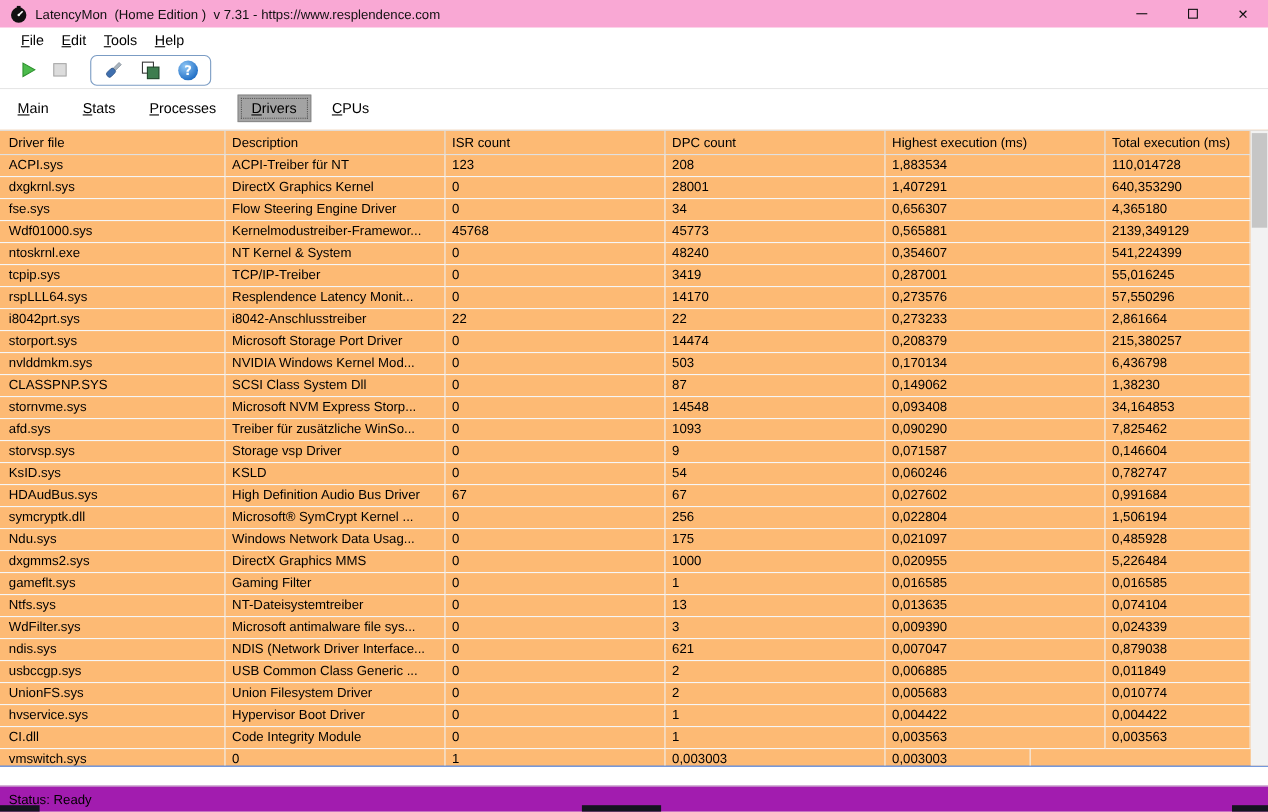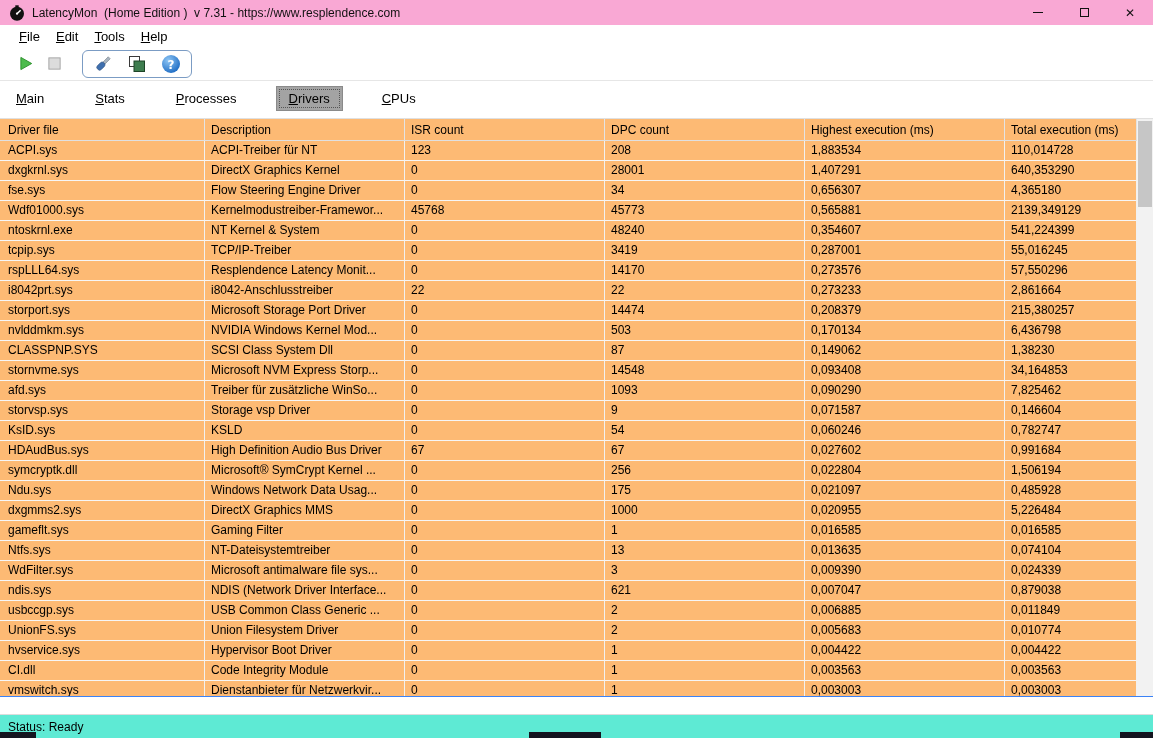--- a/index.html
+++ b/index.html
@@ -22,42 +22,42 @@
   .menubar { position:absolute; top:25px; left:0; right:0; height:22px; display:flex; align-items:center; padding-left:11px; font-size:13px; }
   .menu-item { padding:0 8px; cursor:default; }
 
   
   .toolbar { position:absolute; top:47px; left:0; right:0; height:34px; display:flex; align-items:center; padding-left:12px; border-bottom:1px solid #e6e6e6; background:#fff; }
   .tb-btn { width:28px; height:26px; display:flex; align-items:center; justify-content:center; }
   .tb-group { display:flex; align-items:center; gap:10px; border:1px solid #7b9cc4; border-radius:6px; padding:2px 8px; margin-left:14px; height:28px; }
   .tb-group .tb-btn { width:24px; }
 
   
-  .tabbar { position:absolute; top:84px; left:0; right:0; height:29px; display:flex; align-items:center; padding-left:4px; font-size:13px;gap:20px; }
+  .tabbar { position:absolute; top:84px; left:0; right:0; height:29px; display:flex; align-items:center; padding-left:4px; font-size:13px; }
   .tab { padding:4px 12px; margin-right:7px; cursor:default; }
   .tab.active { border:1px solid #8a8a8a; outline:1px dotted #555; outline-offset:-4px; background:#a3a3a3; }
 
   
   .table { position:absolute; top:118px; left:0; width:1153px; height:579px; border-top:1px solid #e0e0e0; border-bottom:1px solid #3b82f6; background:#fdba74; }
   .thead { display:flex; height:22px; border-bottom:1px solid #e0e0e0; width:1137px; }
   .th { font-size:12px; display:flex; align-items:center; padding-left:6px; border-right:1px solid #e3e3e3; white-space:nowrap; overflow:hidden; }
   .th.col0 { padding-left:8px; }
   .tbody { position:absolute; top:22px; left:0; width:1137px; bottom:0; overflow:hidden; }
   .tr { display:flex; height:20px; }
   .td { font-size:12px; line-height:19px; padding-left:6px; border-right:1px solid #f1f1f1; border-bottom:1px solid #f6f6f6; white-space:nowrap; overflow:hidden; }
   .td.col0 { padding-left:8px; }
   .col0 { width:205px; } .col1 { width:200px; } .col2 { width:200px; }
   .col3 { width:200px; } .col4 { width:200px; } .col5 { width:132px; }
 
   
   .scrollbar { position:absolute; top:0; right:0; width:16px; height:100%; background:#f2f2f2; }
   .scroll-thumb { position:absolute; top:2px; left:1px; right:1px; height:86px; background:#c6c6c6; }
 
   
-  .statusbar { position:absolute; top:714px; left:0; right:0; height:24px; background:#5eead4; border-top:1px solid #dcdcdc; display:flex; align-items:center; padding-left:8px; font-size:12px; }
+  .statusbar { position:absolute; top:714px; left:0; right:0; height:24px; background:#a21caf; border-top:1px solid #dcdcdc; display:flex; align-items:center; padding-left:8px; font-size:12px; }
 
   
   .tb-frag { position:absolute; bottom:0; height:6px; background:#14141f; }
   .tb-frag.f1 { left:0; width:36px; }
   .tb-frag.f2 { left:529px; width:72px; }
   .tb-frag.f3 { left:1120px; width:33px; }
 </style>
 </head>
 <body>
 
@@ -359,21 +359,20 @@
       <div class="tr">
         <div class="td col0">CI.dll</div>
         <div class="td col1">Code Integrity Module</div>
         <div class="td col2">0</div>
         <div class="td col3">1</div>
         <div class="td col4">0,003563</div>
         <div class="td col5">0,003563</div>
       </div>
       <div class="tr">
         <div class="td col0">vmswitch.sys</div>
-        <div class="td col1">Dienstanbieter für Netzwerkvir...</div>
         <div class="td col2">0</div>
         <div class="td col3">1</div>
         <div class="td col4">0,003003</div>
         <div class="td col5">0,003003</div>
       </div>
     </div>
   <div class="scrollbar">
     <div class="scroll-thumb"></div>
   </div>
 </div>

